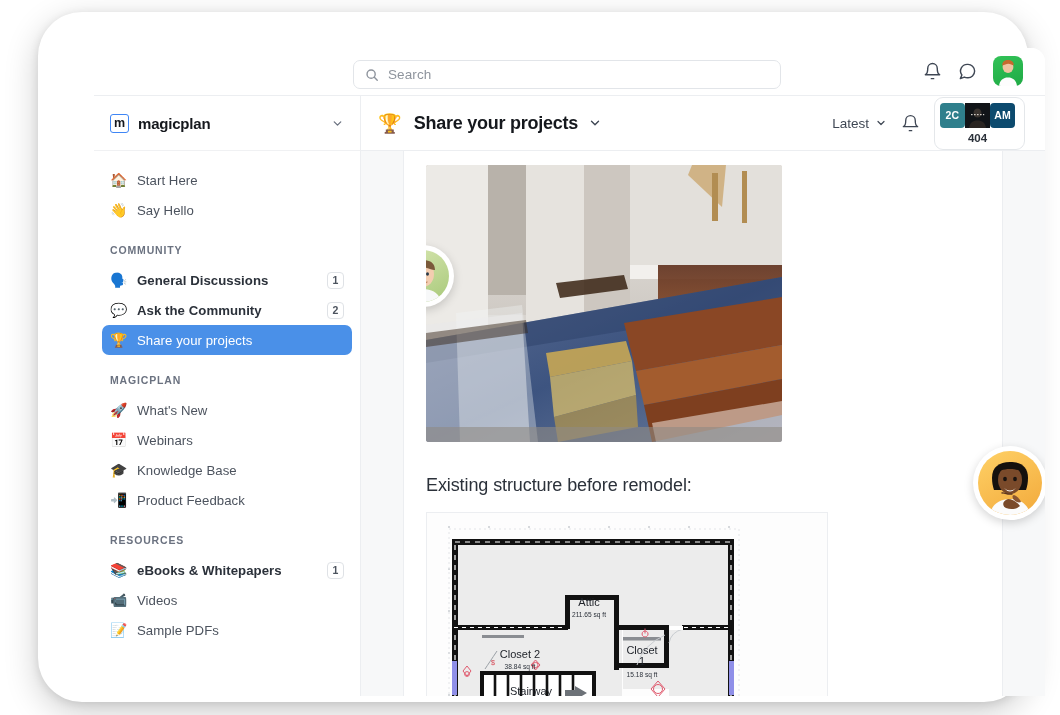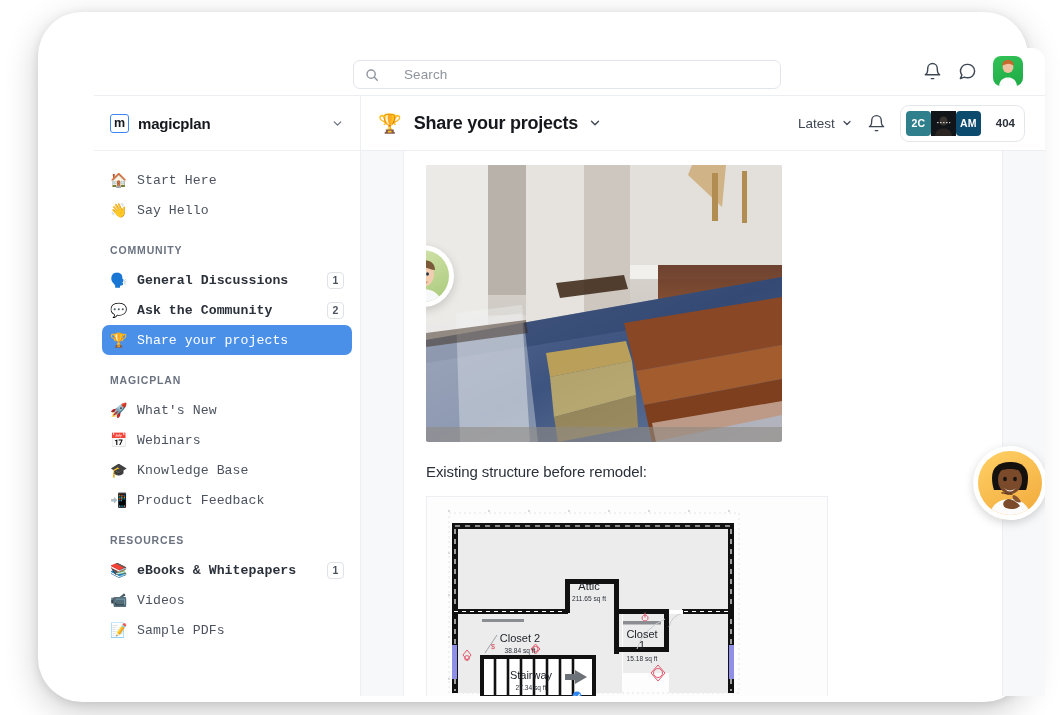--- a/index.html
+++ b/index.html
@@ -35,21 +35,21 @@
     background: #fff;
     border-bottom: 1px solid #eceef1;
   }
   #search-box {
     position: absolute; left: 259px; top: 12px;
     width: 428px; height: 29px;
     border: 1px solid #e2e5e9;
     border-radius: 7px;
     background: #fff;
     display: flex; align-items: center;
-    padding-left: 11px; gap: 25px;
+    padding-left: 11px; gap: 9px;
   }
   #search-input-text {
     font-size: 13.5px; color: #8e949d; letter-spacing: .1px;
   }
   .topbar-icons {
     position: absolute; right: 22px; top: 8px;
     display: flex; align-items: center; gap: 16px;
   }
   .tb-ico { width: 19px; height: 19px; color: #3f4754; cursor: pointer; }
   #topbar-avatar {
@@ -90,21 +90,21 @@
     font-size: 10.5px; font-weight: 700; color: #6b7280;
     letter-spacing: .85px; padding: 0 16px; margin-bottom: 9px;
   }
   .nav-section { margin-bottom: 19px; }
   .nav-item {
     display: flex; align-items: center;
     height: 30px; margin: 0 8px; padding: 0 8px;
     border-radius: 7px; cursor: pointer; gap: 10px;
   }
   .nav-item .ni-emoji { font-size: 14px; width: 17px; text-align: center; line-height: 1; }
-  .nav-item .ni-label { font-size: 13.2px; color: #4c535e; letter-spacing: .05px; font-family: Liberation Mono, monospace; }
+  .nav-item .ni-label { font-size: 13.2px; color: #4c535e; letter-spacing: .05px; }
   .nav-item.bold .ni-label { font-weight: 700; color: #2b313a; }
   .nav-item.active { background: #4a90e8; }
   .nav-item.active .ni-label { color: #fff; font-weight: 400; }
   .ni-badge {
     margin-left: auto; min-width: 17px; height: 17px;
     border: 1px solid #dfe2e6; border-radius: 4px;
     font-size: 10.5px; font-weight: 700; color: #4c535e;
     display: flex; align-items: center; justify-content: center;
     padding: 0 4px;
   }
@@ -122,23 +122,23 @@
     font-size: 18px; font-weight: 700; color: #15181d; letter-spacing: -.25px;
   }
   #mh-title-chevron { color: #3f4754; margin-left: -2px; cursor: pointer; }
   #mh-spacer { flex: 1; }
   #sort-control {
     display: flex; align-items: center; gap: 6px; cursor: pointer;
     font-size: 13.5px; color: #3f4754;
   }
   #mh-bell { color: #3f4754; cursor: pointer; margin: 0 2px; }
   #members-pill {
-    display: flex; align-items: center; gap: 15px;
+    display: flex; align-items: center; gap: 4px;
     border: 1px solid #e4e7ea; border-radius: 9px;
-    padding: 5px 9px 5px 5px; background: #fff; cursor: pointer;
+    padding: 5px 9px 5px 5px; background: #fff; cursor: pointer; flex-direction: column;
   }
   .avatar-stack { display: flex; }
   .mini-av {
     width: 25px; height: 25px; border-radius: 4px;
     font-size: 10.5px; font-weight: 700; color: #fff;
     display: flex; align-items: center; justify-content: center;
     letter-spacing: .2px;
   }
   #member-count { font-size: 11.5px; font-weight: 700; color: #2b313a; }
   #new-post-button {
@@ -158,22 +158,22 @@
     background: #fff; margin: 0 42px;
     min-height: 600px; padding: 14px 22px 0;
     border-left: 1px solid #eceef1; border-right: 1px solid #eceef1;
   }
   #post-photo {
     width: 356px; height: 277px; border-radius: 3px;
     position: relative; overflow: hidden;
     background: #b9a99a;
   }
   #post-caption {
-    font-size: 15px; color: #2b313a; font-weight: 400;
-    margin: 21px 0 16px; letter-spacing: -.1px;
+    font-size: 18px; color: #2b313a; font-weight: 400;
+    margin: 33px 0 16px; letter-spacing: -.1px;
   }
 
   
   #floorplan {
     width: 402px; height: 210px;
     background: #fdfdfd; border: 1px solid #eceef1;
     position: relative; overflow: hidden;
   }
 
   

